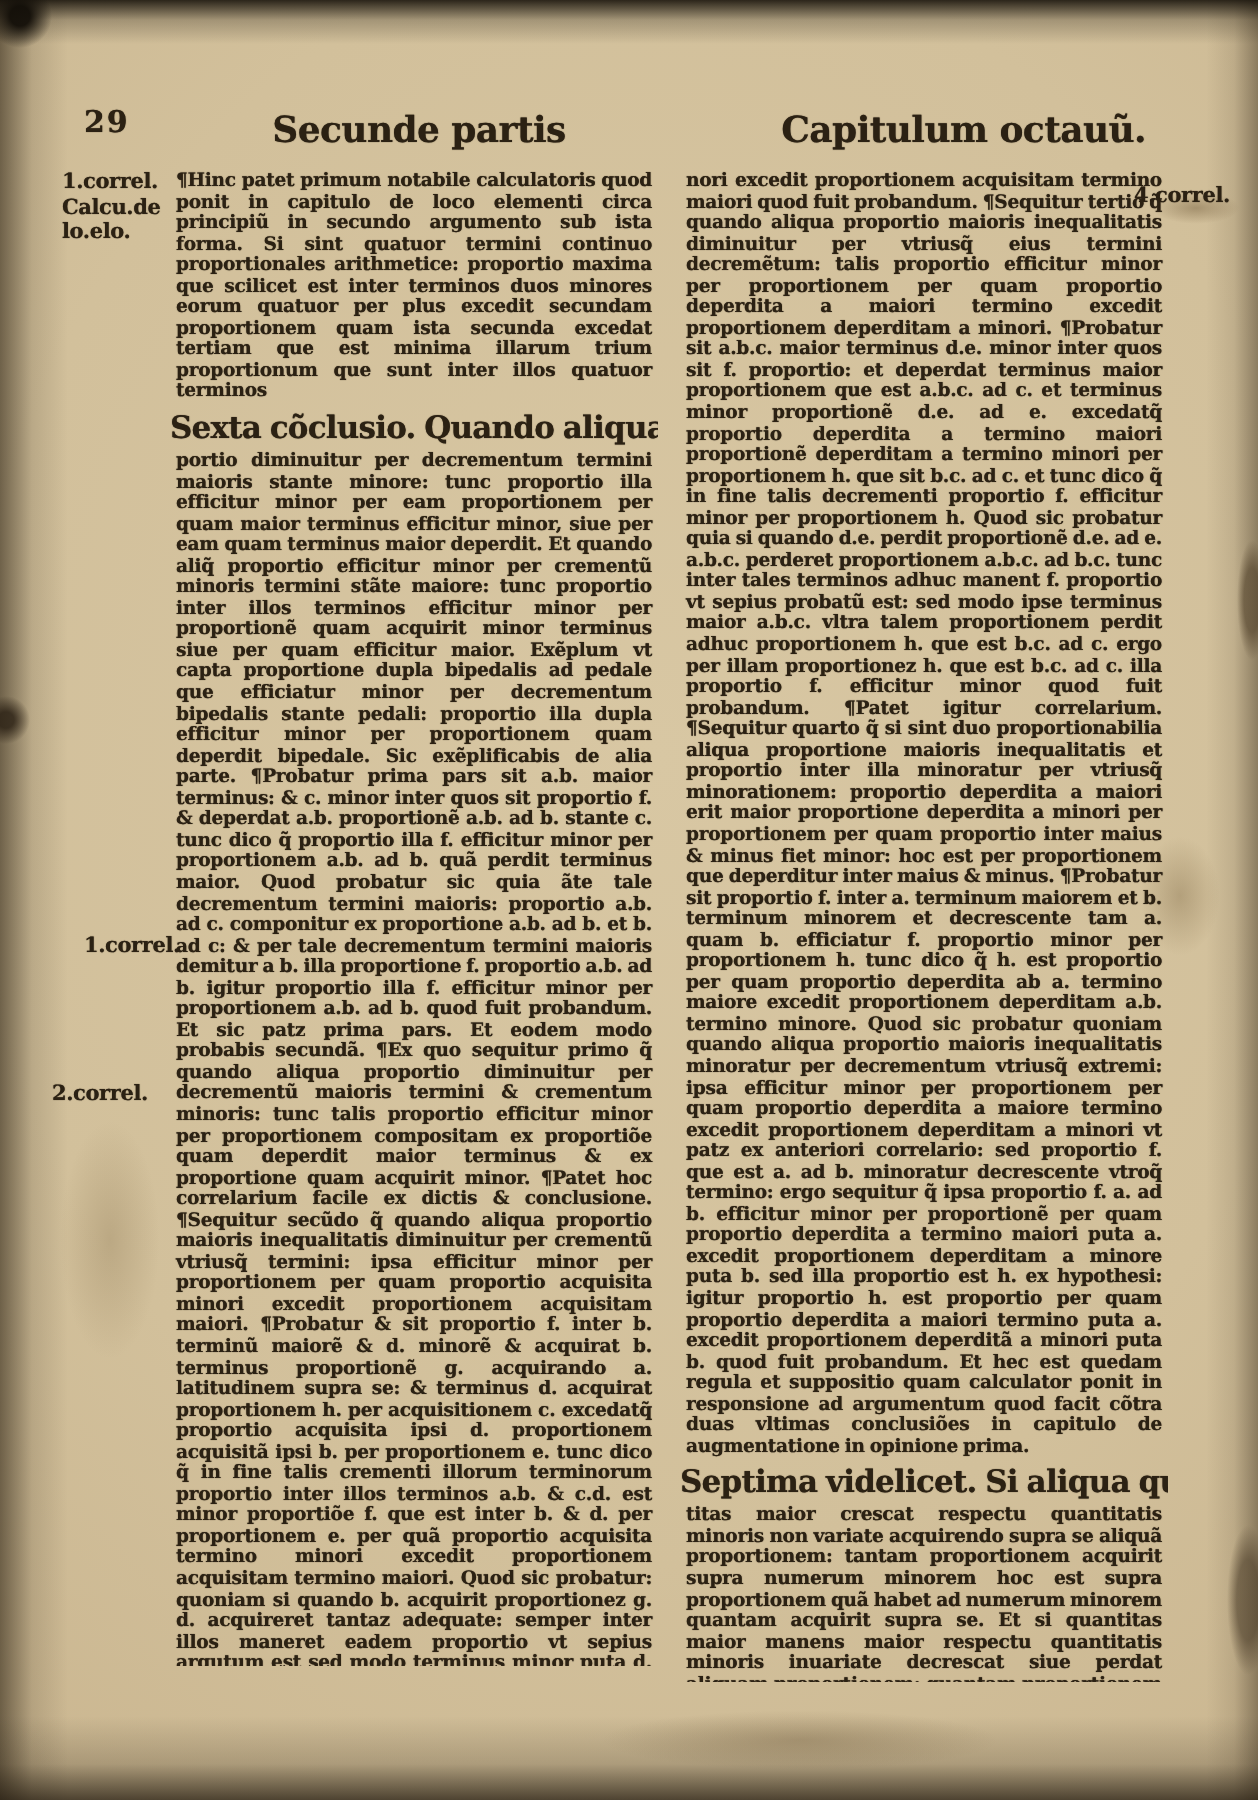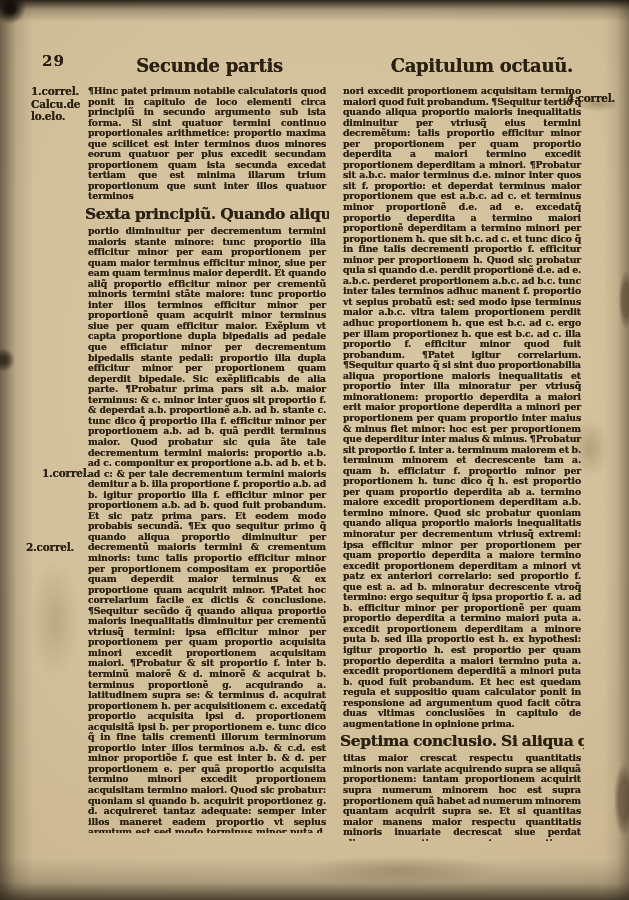--- a/index.html
+++ b/index.html
@@ -60,22 +60,22 @@
 
   <div class="note n-l1 ink">1.correl.
 Calcu.de
 lo.elo.</div>
   <div class="note n-l2 ink">1.correl.</div>
   <div class="note n-l3 ink">2.correl.</div>
   <div class="note n-r1 ink">4.correl.</div>
 
   <div class="col col-left ink">
     <p>¶Hinc patet primum notabile calculatoris quod ponit in capitulo de loco elementi circa principiũ in secundo argumento sub ista forma. Si sint quatuor termini continuo proportionales arithmetice: proportio maxima que scilicet est inter terminos duos minores eorum quatuor per plus excedit secundam proportionem quam ista secunda excedat tertiam que est minima illarum trium proportionum que sunt inter illos quatuor terminos</p>
-    <div class="heading-line"><span>Sexta principiũ.</span> <span>Quando aliqua pro</span></div>
+    <div class="heading-line"><span>Sexta cõclusio.</span> <span>Quando aliqua pro</span></div>
     <p>portio diminuitur per decrementum termini maioris stante minore: tunc proportio illa efficitur minor per eam proportionem per quam maior terminus efficitur minor, siue per eam quam terminus maior deperdit. Et quando aliq̃ proportio efficitur minor per crementũ minoris termini stãte maiore: tunc proportio inter illos terminos efficitur minor per proportionẽ quam acquirit minor terminus siue per quam efficitur maior. Exẽplum vt capta proportione dupla bipedalis ad pedale que efficiatur minor per decrementum bipedalis stante pedali: proportio illa dupla efficitur minor per proportionem quam deperdit bipedale. Sic exẽplificabis de alia parte. ¶Probatur prima pars sit a.b. maior terminus: &amp; c. minor inter quos sit proportio f. &amp; deperdat a.b. proportionẽ a.b. ad b. stante c. tunc dico q̃ proportio illa f. efficitur minor per proportionem a.b. ad b. quã perdit terminus maior. Quod probatur sic quia ãte tale decrementum termini maioris: proportio a.b. ad c. componitur ex proportione a.b. ad b. et b. ad c: &amp; per tale decrementum termini maioris demitur a b. illa proportione f. proportio a.b. ad b. igitur proportio illa f. efficitur minor per proportionem a.b. ad b. quod fuit probandum. Et sic patz prima pars. Et eodem modo probabis secundã. ¶Ex quo sequitur primo q̃ quando aliqua proportio diminuitur per decrementũ maioris termini &amp; crementum minoris: tunc talis proportio efficitur minor per proportionem compositam ex proportiõe quam deperdit maior terminus &amp; ex proportione quam acquirit minor. ¶Patet hoc correlarium facile ex dictis &amp; conclusione. ¶Sequitur secũdo q̃ quando aliqua proportio maioris inequalitatis diminuitur per crementũ vtriusq̃ termini: ipsa efficitur minor per proportionem per quam proportio acquisita minori excedit proportionem acquisitam maiori. ¶Probatur &amp; sit proportio f. inter b. terminũ maiorẽ &amp; d. minorẽ &amp; acquirat b. terminus proportionẽ g. acquirando a. latitudinem supra se: &amp; terminus d. acquirat proportionem h. per acquisitionem c. excedatq̃ proportio acquisita ipsi d. proportionem acquisitã ipsi b. per proportionem e. tunc dico q̃ in fine talis crementi illorum terminorum proportio inter illos terminos a.b. &amp; c.d. est minor proportiõe f. que est inter b. &amp; d. per proportionem e. per quã proportio acquisita termino minori excedit proportionem acquisitam termino maiori. Quod sic probatur: quoniam si quando b. acquirit proportionez g. d. acquireret tantaz adequate: semper inter illos maneret eadem proportio vt sepius argutum est sed modo terminus minor puta d. vltra illã proportionem g. quam acquirit terminus maior acquirit proportionem e. quiescente maiori a.b. vlteriori acquisitiõe igitur illa proportio que est in fine videlicet a.b. ad c.d. efficitur minor per proportionem per quã proportio acquisita termino mi</p>
   </div>
 
   <div class="col col-right ink">
     <p>nori excedit proportionem acquisitam termino maiori quod fuit probandum. ¶Sequitur tertio q̃ quando aliqua proportio maioris inequalitatis diminuitur per vtriusq̃ eius termini decremẽtum: talis proportio efficitur minor per proportionem per quam proportio deperdita a maiori termino excedit proportionem deperditam a minori. ¶Probatur sit a.b.c. maior terminus d.e. minor inter quos sit f. proportio: et deperdat terminus maior proportionem que est a.b.c. ad c. et terminus minor proportionẽ d.e. ad e. excedatq̃ proportio deperdita a termino maiori proportionẽ deperditam a termino minori per proportionem h. que sit b.c. ad c. et tunc dico q̃ in fine talis decrementi proportio f. efficitur minor per proportionem h. Quod sic probatur quia si quando d.e. perdit proportionẽ d.e. ad e. a.b.c. perderet proportionem a.b.c. ad b.c. tunc inter tales terminos adhuc manent f. proportio vt sepius probatũ est: sed modo ipse terminus maior a.b.c. vltra talem proportionem perdit adhuc proportionem h. que est b.c. ad c. ergo per illam proportionez h. que est b.c. ad c. illa proportio f. efficitur minor quod fuit probandum. ¶Patet igitur correlarium. ¶Sequitur quarto q̃ si sint duo proportionabilia aliqua proportione maioris inequalitatis et proportio inter illa minoratur per vtriusq̃ minorationem: proportio deperdita a maiori erit maior proportione deperdita a minori per proportionem per quam proportio inter maius &amp; minus fiet minor: hoc est per proportionem que deperditur inter maius &amp; minus. ¶Probatur sit proportio f. inter a. terminum maiorem et b. terminum minorem et decrescente tam a. quam b. efficiatur f. proportio minor per proportionem h. tunc dico q̃ h. est proportio per quam proportio deperdita ab a. termino maiore excedit proportionem deperditam a.b. termino minore. Quod sic probatur quoniam quando aliqua proportio maioris inequalitatis minoratur per decrementum vtriusq̃ extremi: ipsa efficitur minor per proportionem per quam proportio deperdita a maiore termino excedit proportionem deperditam a minori vt patz ex anteriori correlario: sed proportio f. que est a. ad b. minoratur decrescente vtroq̃ termino: ergo sequitur q̃ ipsa proportio f. a. ad b. efficitur minor per proportionẽ per quam proportio deperdita a termino maiori puta a. excedit proportionem deperditam a minore puta b. sed illa proportio est h. ex hypothesi: igitur proportio h. est proportio per quam proportio deperdita a maiori termino puta a. excedit proportionem deperditã a minori puta b. quod fuit probandum. Et hec est quedam regula et suppositio quam calculator ponit in responsione ad argumentum quod facit cõtra duas vltimas conclusiões in capitulo de augmentatione in opinione prima.</p>
-    <div class="heading-line"><span>Septima conclusio.</span> <span>Si aliqua quã=</span></div>
+    <div class="heading-line"><span>Septima videlicet.</span> <span>Si aliqua quã=</span></div>
     <p>titas maior crescat respectu quantitatis minoris non variate acquirendo supra se aliquã proportionem: tantam proportionem acquirit supra numerum minorem hoc est supra proportionem quã habet ad numerum minorem quantam acquirit supra se. Et si quantitas maior manens maior respectu quantitatis minoris inuariate decrescat siue perdat aliquam proportionem: quantam proportionem deperdit a seipsa tantam deperdit respectu quantitatis minoris: hoc est a proportiõe</p>
   </div>
 </div>
 
 </body></html>

